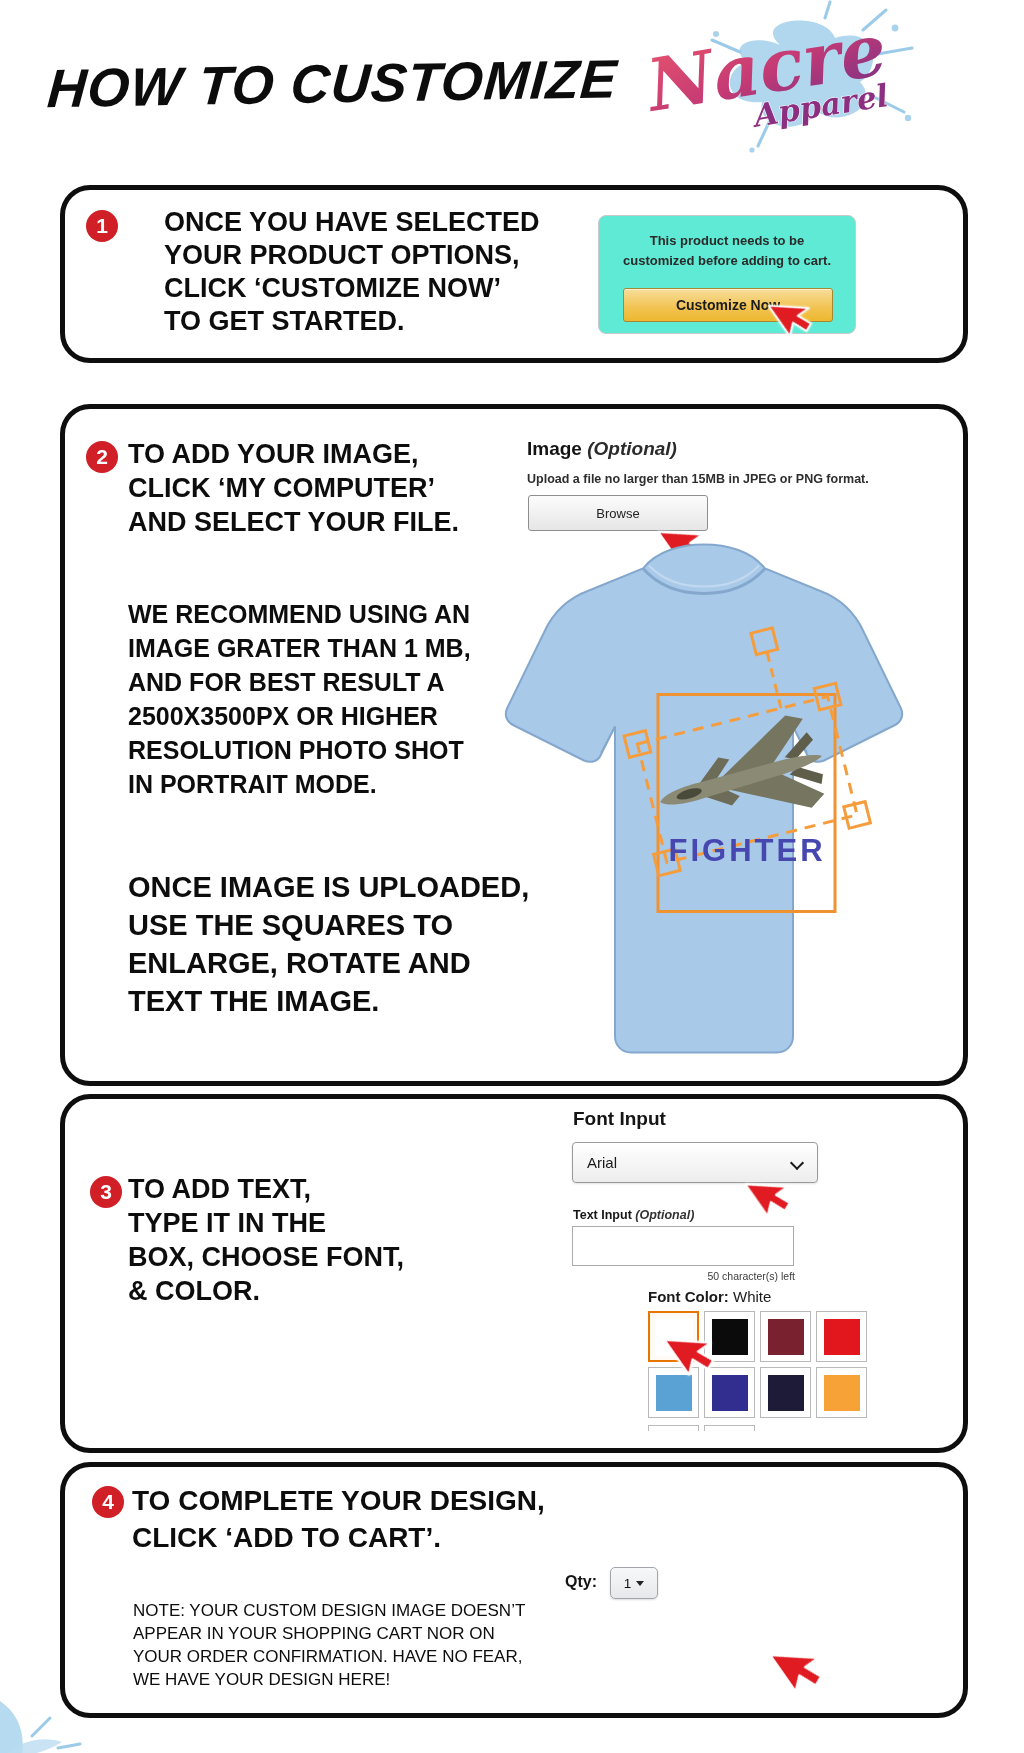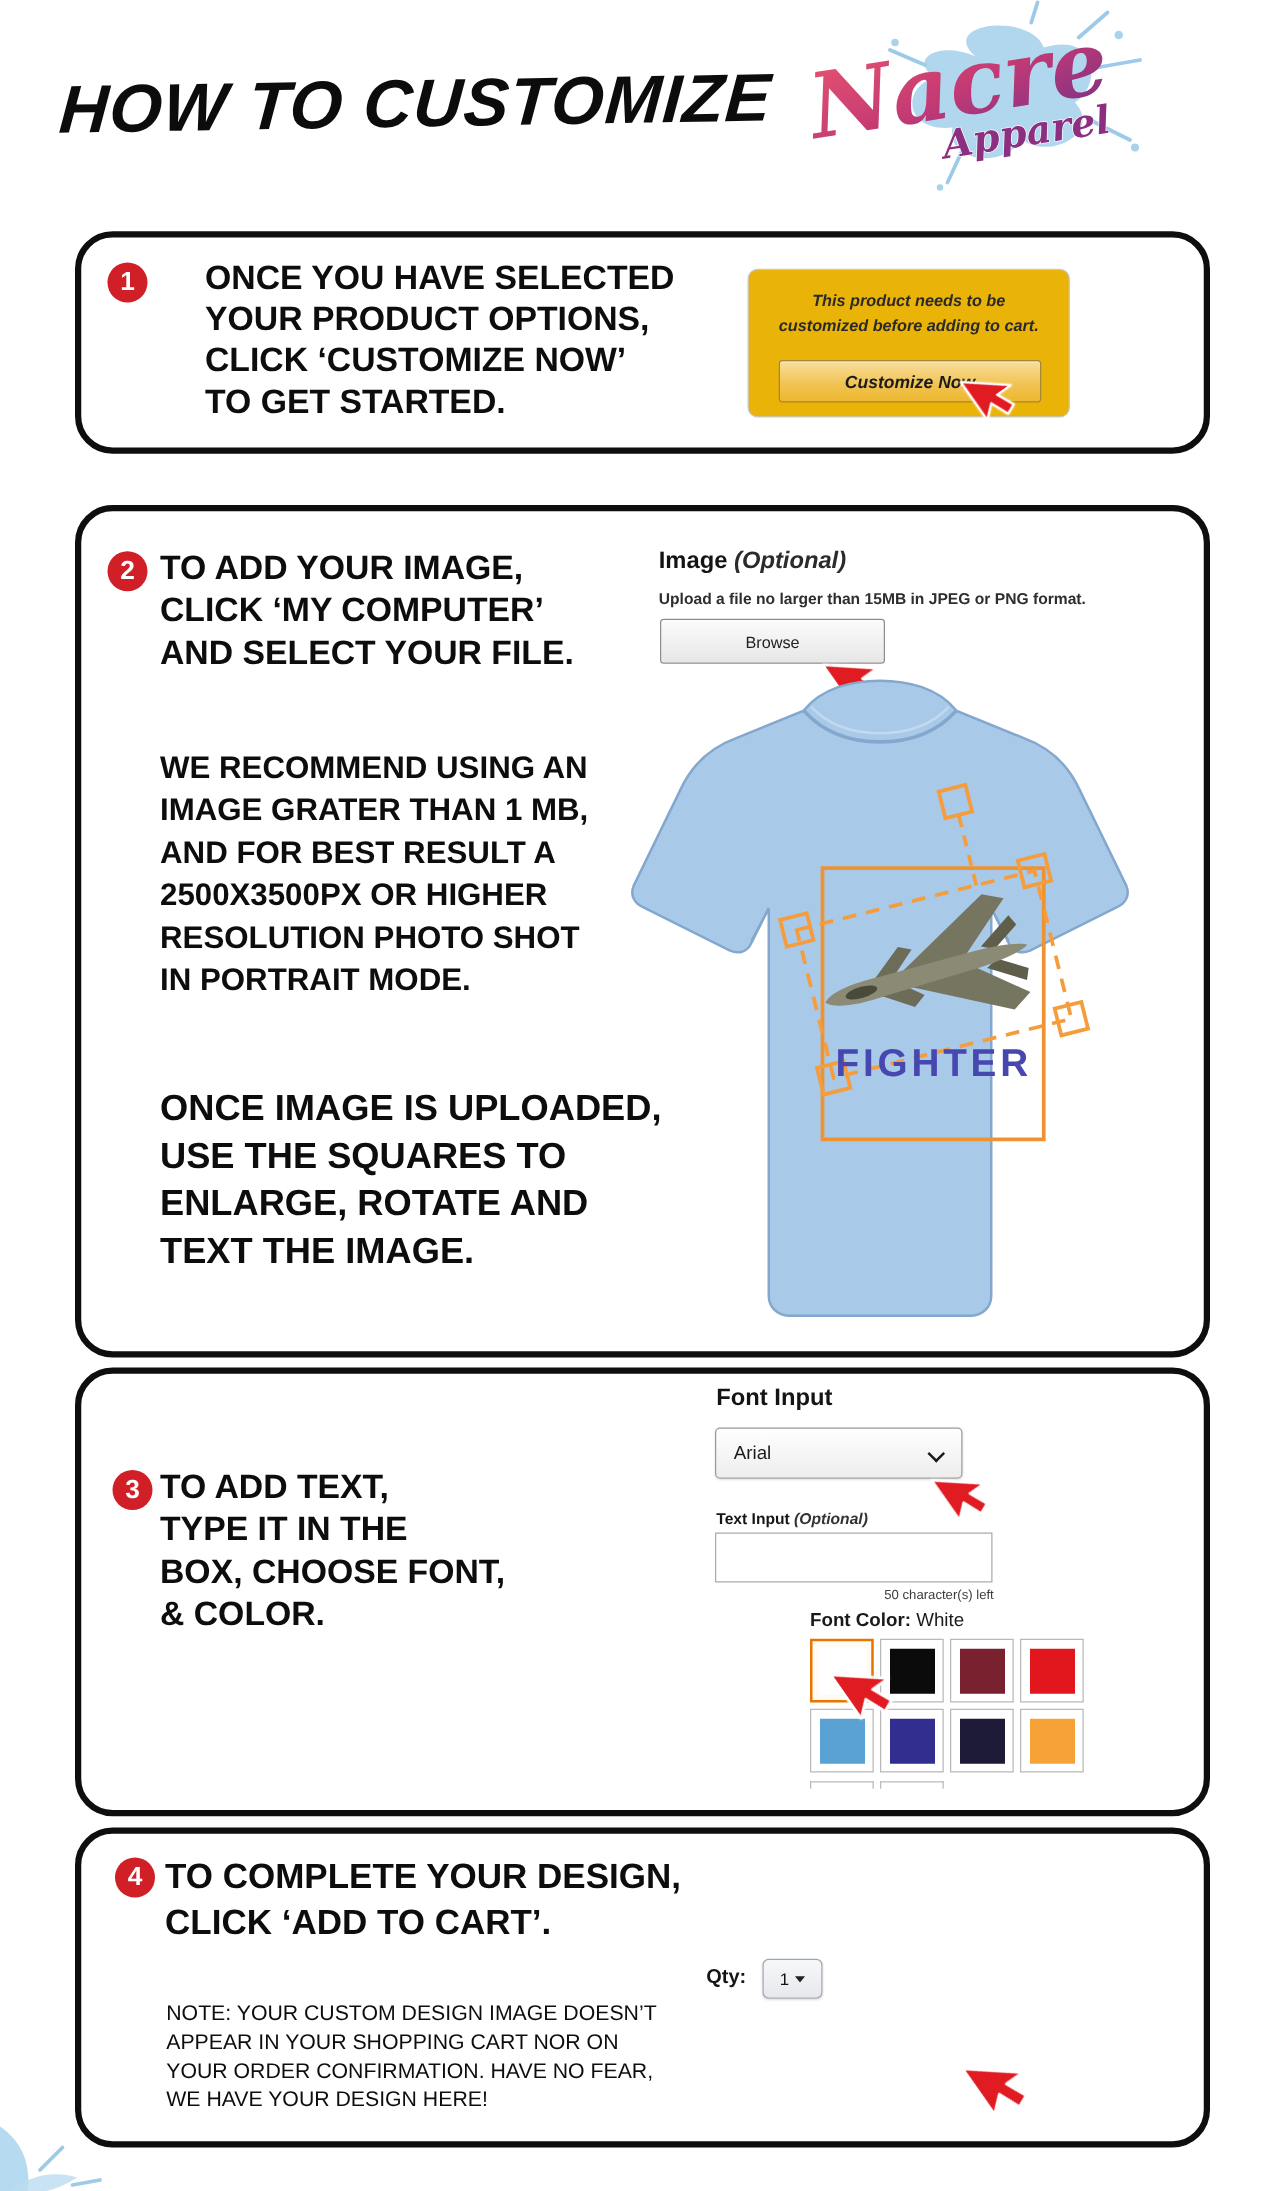--- a/index.html
+++ b/index.html
@@ -20,21 +20,21 @@
   #card4{left:60px;top:1462px;width:898px;height:246px;}
 
   .badge{width:32px;height:32px;border-radius:50%;background:#d01f27;color:#fff;
          font-weight:bold;font-size:21px;display:flex;align-items:center;justify-content:center;}
   .step-text{font-weight:bold;color:#0d0d0d;}
   .step-text div{white-space:nowrap;}
 
   
   #badge1{left:86px;top:210px;}
   #step1-text{left:128px;top:206px;font-size:27px;line-height:33px;margin-left:36px;}
-  #panel1{left:598px;top:215px;width:256px;height:117px;border:1px solid #c9c9c9;border-radius:8px;background:#eab308;font-style:italic;}
+  #panel1{left:598px;top:215px;width:256px;height:117px;border:1px solid #c9c9c9;border-radius:8px;background:#5eead4;}
   #panel1-msg{left:0;top:15px;width:100%;text-align:center;font-size:13px;font-weight:bold;color:#2a2a2a;line-height:20px;}
   #btn-customize{left:24px;top:72px;width:208px;height:32px;border:1px solid #a88734;border-radius:3px;
       background:linear-gradient(180deg,#f8de9c 0%,#f1c24f 60%,#edb82f 100%);
       box-shadow:inset 0 1px 0 rgba(255,255,255,.55);
       display:flex;align-items:center;justify-content:center;font-size:14px;font-weight:bold;color:#1c1c1c;}
 
   
   #badge2{left:86px;top:441px;}
   #step2-text{left:128px;top:437px;font-size:27px;line-height:34px;}
   #img-label{left:527px;top:438px;font-size:19px;color:#141414;}
@@ -45,21 +45,21 @@
       background:linear-gradient(180deg,#fcfcfc,#e6e6e6);display:flex;align-items:center;justify-content:center;
       font-size:13px;color:#222;}
   #step2-para2{left:128px;top:597px;font-size:25px;line-height:34px;}
   #step2-para3{left:128px;top:868px;font-size:29px;line-height:38px;}
   #shirt-box{left:497px;top:537px;width:415px;height:528px;}
 
   
   #badge3{left:90px;top:1176px;}
   #step3-text{left:128px;top:1172px;font-size:27px;line-height:34px;}
   #font-name-label{left:573px;top:1108px;font-size:19px;font-weight:bold;color:#141414;}
-  #dd-font{left:572px;top:1142px;width:198px;height:41px;border:1px solid #9a9a9a;border-radius:4px;
+  #dd-font{left:572px;top:1142px;width:246px;height:41px;border:1px solid #9a9a9a;border-radius:4px;
       background:linear-gradient(180deg,#ffffff,#ededee);box-shadow:0 1px 2px rgba(0,0,0,.12);
       display:flex;align-items:center;font-size:15px;color:#1a1a1a;padding:0 14px;box-sizing:border-box;}
   #dd-font .chev{margin-left:auto;}
   #text-input-label{left:573px;top:1208px;font-size:12.5px;color:#161616;}
   #text-input-label .b{font-weight:bold;}
   #text-input-label .i{font-style:italic;font-weight:600;color:#333;}
   #text-input{left:572px;top:1226px;width:222px;height:40px;border:1px solid #ababab;background:#fff;box-sizing:border-box;}
   #chars-left{left:572px;top:1270px;width:223px;text-align:right;font-size:10.5px;font-weight:400;color:#3c3c3c;}
   #font-color-label{left:648px;top:1288px;font-size:15px;color:#1a1a1a;}
   #font-color-label .b{font-weight:bold;}

